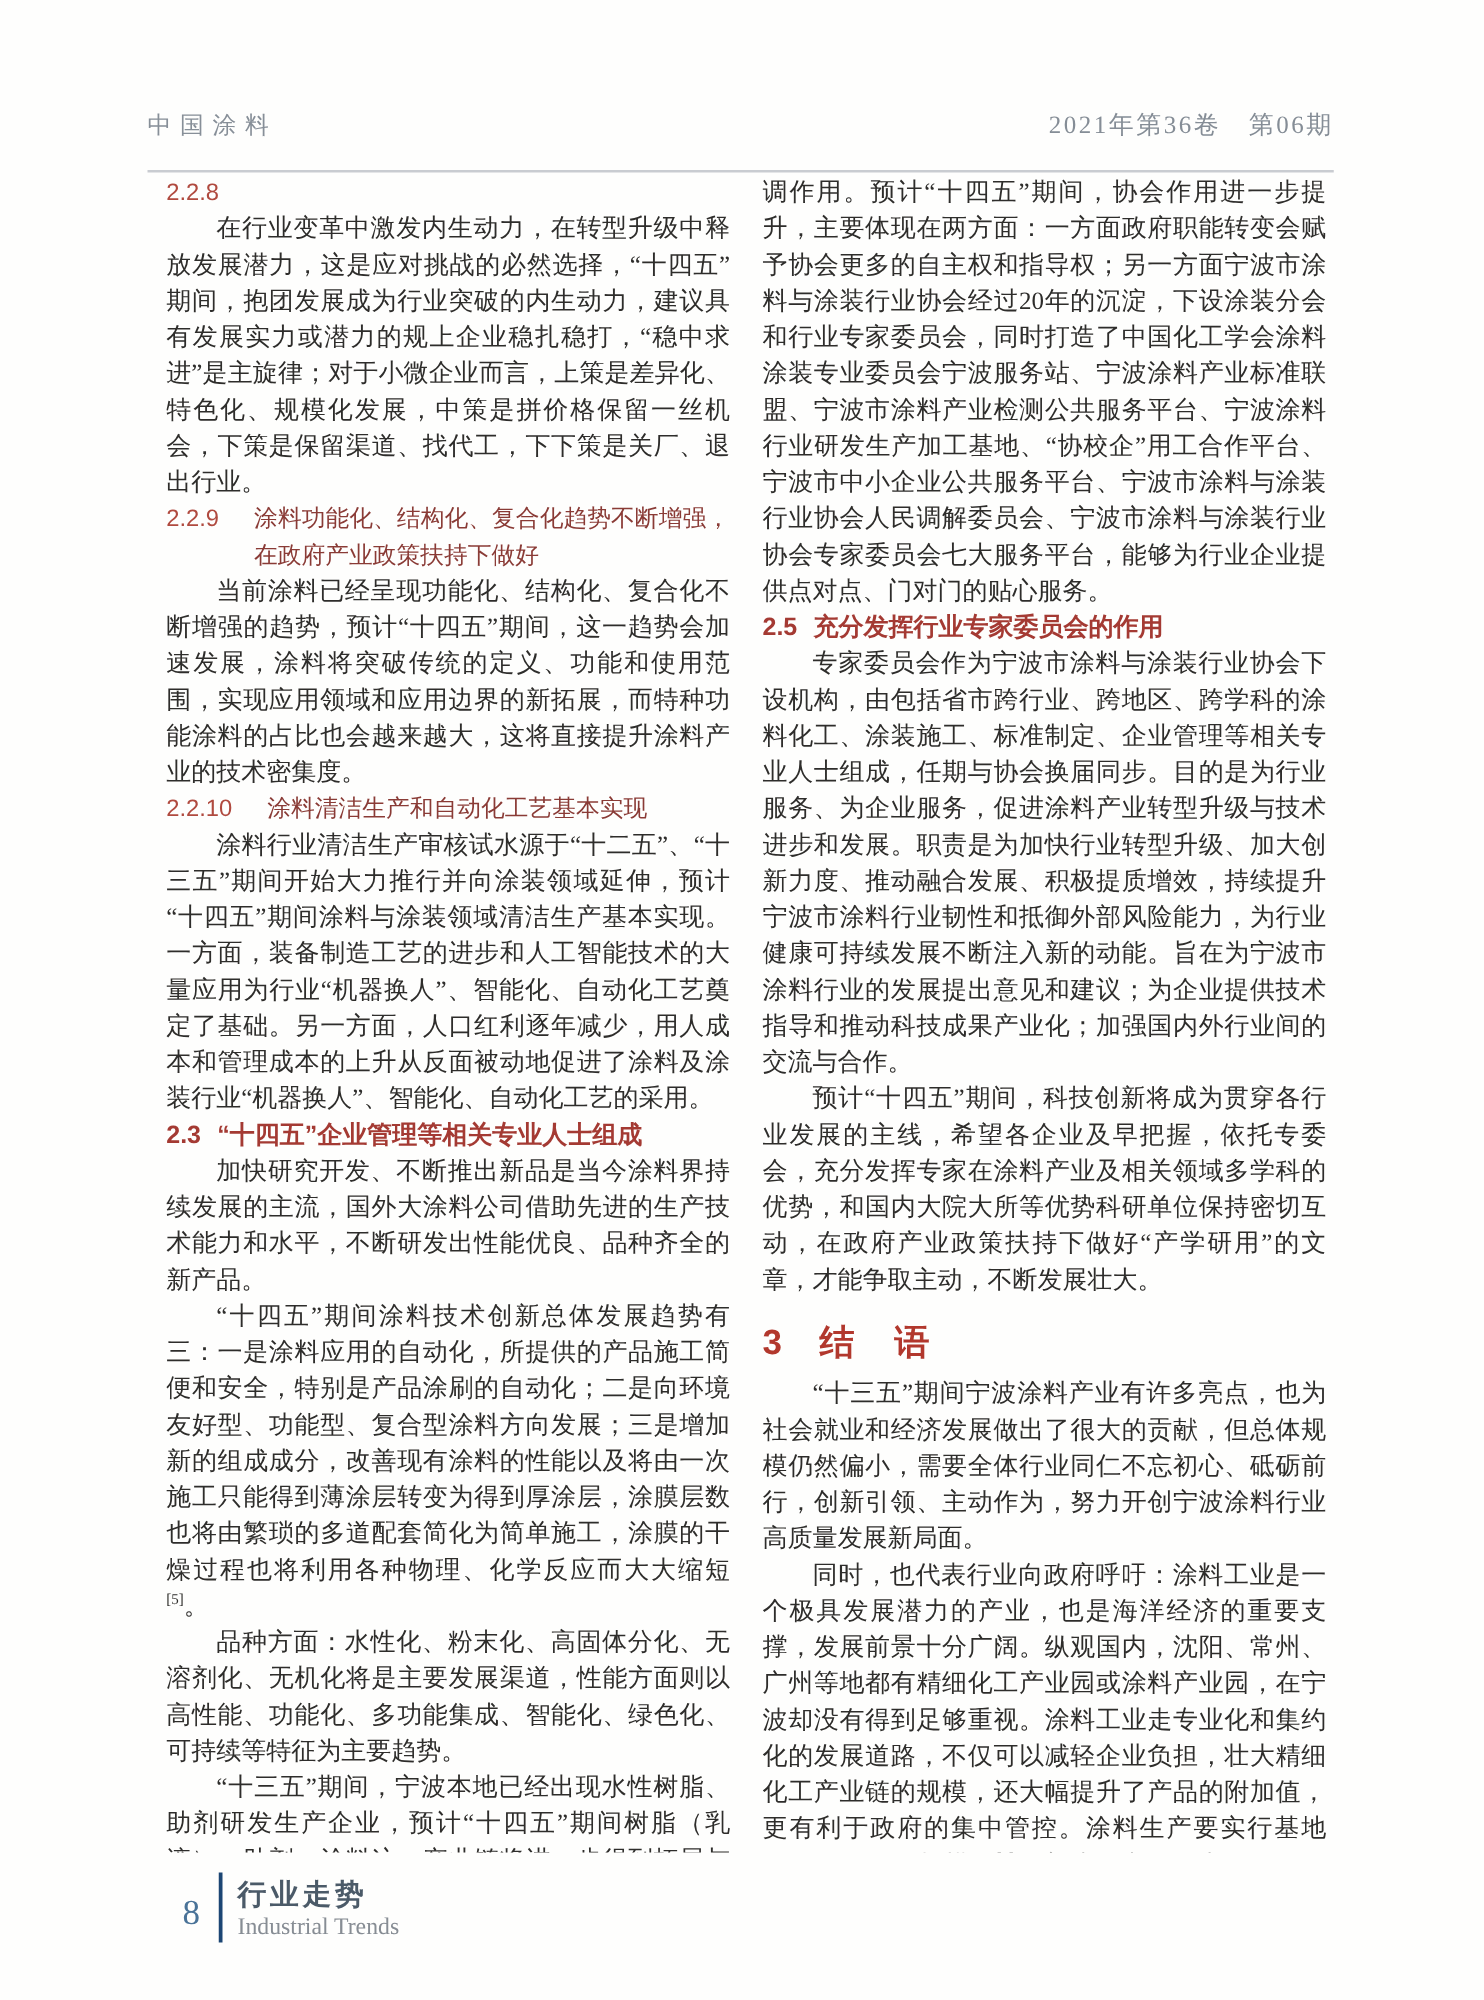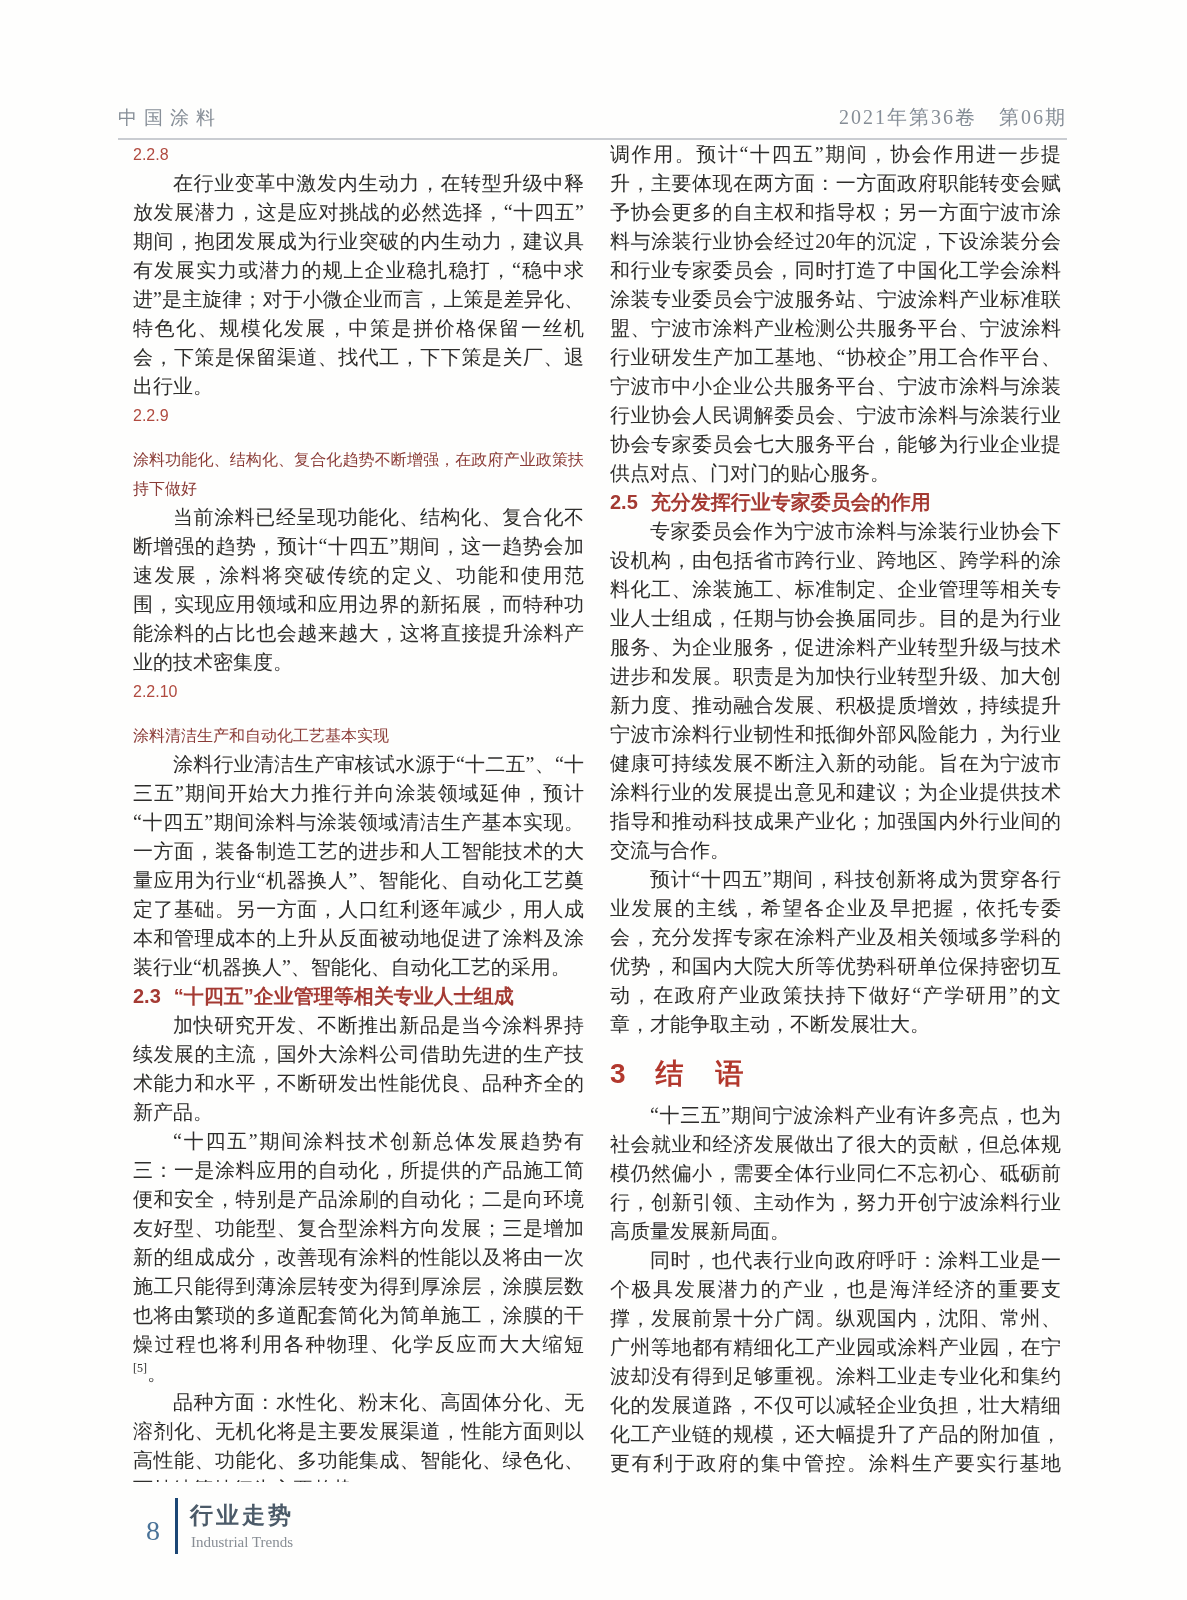--- a/index.html
+++ b/index.html
@@ -4,23 +4,23 @@
 <style>
   html,body{margin:0;padding:0;}
   body{
     width:1187px;height:1600px;position:relative;overflow:hidden;
     background:#fefefd;
     font-family:"Liberation Serif","DejaVu Serif",serif;
     color:#2e2d2b;
   }
   
   .page-header{
-    position:absolute;left:118px;right:120px;top:104px;
+    position:absolute;left:118px;right:120px;top:86px;
     display:flex;justify-content:space-between;align-items:flex-end;
-    border-bottom:2px solid #c9ccd1;padding-bottom:7px;
+    border-bottom:2px solid #c9ccd1;padding-bottom:23px;
   }
   .journal-name{
     font-size:19px;color:#878f98;letter-spacing:7px;
     font-family:"Liberation Sans","DejaVu Sans",sans-serif;
   }
   .issue-info{
     font-size:20px;color:#858d96;letter-spacing:2px;
     font-family:Liberation Serif, serif;
   }
   
@@ -33,23 +33,23 @@
     text-align:justify;
   }
   .body-p{
     margin:0;font-size:20px;line-height:29px;color:#2e2d2b;
     text-indent:2em;
   }
   .body-p.noindent{text-indent:0;}
   sup{font-size:12px;line-height:0;vertical-align:super;}
   
   .h3{
-    display:flex;gap:15px;align-items:flex-start;
+    display:flex;gap:28px;align-items:flex-start;
     font-family:"Liberation Sans","DejaVu Sans",sans-serif;
-    font-size:16px;line-height:29px;flex-direction:column;
+    font-size:19px;line-height:29px;
   }
   .h3 .num{color:#b04a3f;white-space:nowrap;flex:0 0 auto;}
   .h3 .htext{color:#8a3b36;}
   
   .h2{
     display:flex;gap:13px;align-items:flex-start;
     font-family:"Liberation Sans","DejaVu Sans",sans-serif;
     font-weight:bold;font-size:20px;line-height:29px;color:#a43a33;
   }
   .h2 .num{white-space:nowrap;flex:0 0 auto;}
@@ -70,22 +70,22 @@
     font-family:"Liberation Serif","DejaVu Serif",serif;
   }
   .footer-bar{
     width:3px;height:56px;background:#1c4674;margin:0 12px 0 15px;
   }
   .footer-cn{
     font-size:23px;font-weight:bold;color:#4b5a68;letter-spacing:3px;
     font-family:"Liberation Sans","DejaVu Sans",sans-serif;line-height:28px;
   }
   .footer-en{
-    font-size:15px;color:#878d94;margin-top:4px;
-    font-family:"Liberation Serif","DejaVu Serif",serif;line-height:18px;text-align:center;
+    font-size:19px;color:#878d94;margin-top:4px;
+    font-family:"Liberation Serif","DejaVu Serif",serif;line-height:18px;
   }
 </style>
 </head>
 <body>
 
 <div class="page-header">
   <span class="journal-name">中国涂料</span>
   <span class="issue-info">2021年第36卷　第06期</span>
 </div>
 

